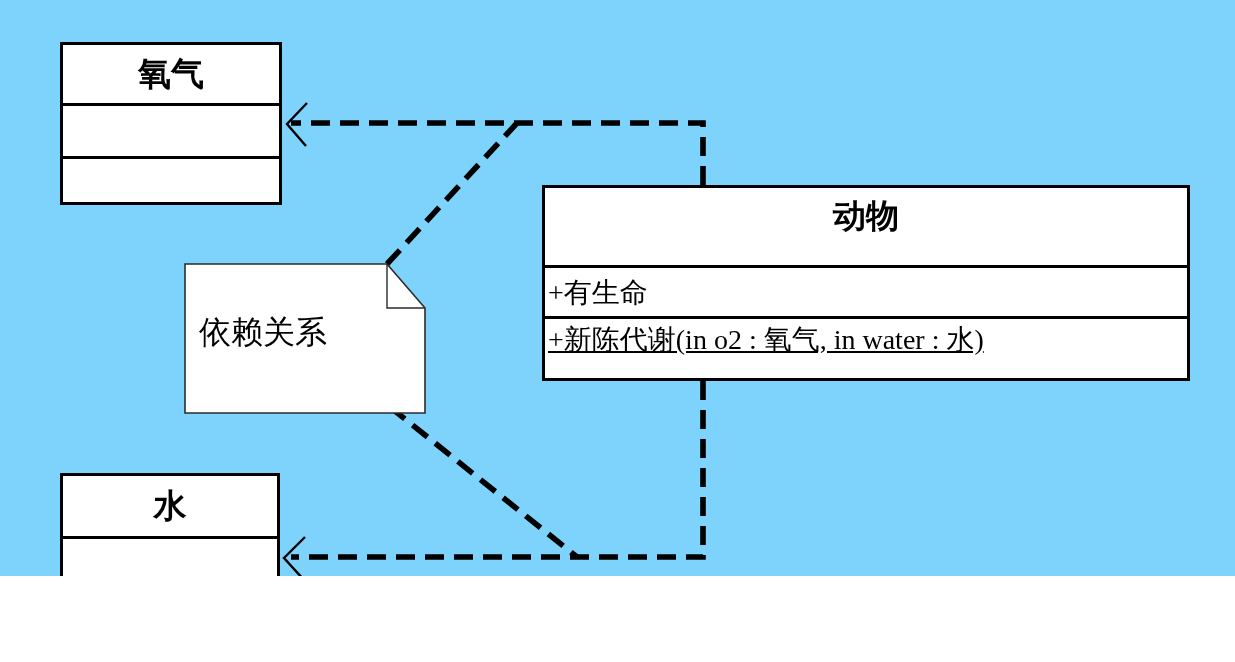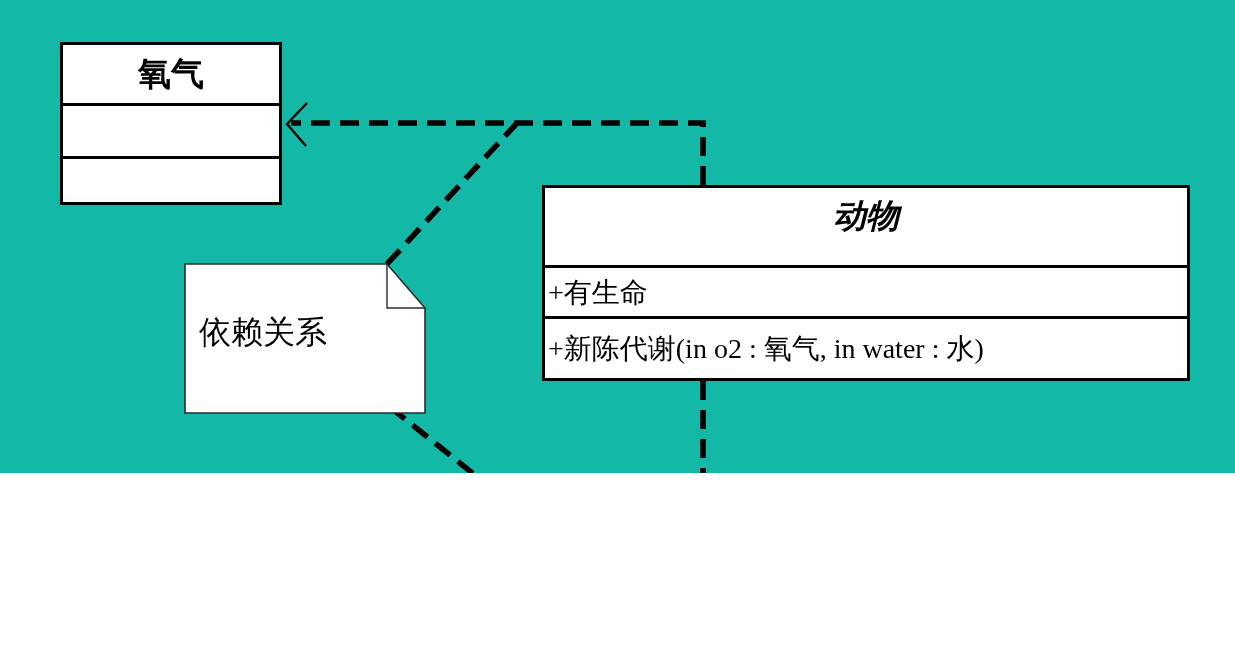--- a/index.html
+++ b/index.html
@@ -3,22 +3,22 @@
 <meta charset="utf-8">
 <style>
   html, body {
     margin: 0;
     padding: 0;
     background: #ffffff;
   }
   .canvas {
     position: relative;
     width: 1235px;
-    height: 473px;
-    background: #14b8a6;
+    height: 576px;
+    background: #7dd3fc;
     overflow: hidden;
     font-family: "Liberation Serif", "DejaVu Serif", serif;
     color: #000000;
   }
   .wires {
     position: absolute;
     left: 0;
     top: 0;
     width: 1235px;
     height: 662px;
@@ -39,38 +39,37 @@
   }
   .class-title {
     text-align: center;
     font-weight: bold;
     font-size: 33px;
     display: flex;
     align-items: center;
     justify-content: center;
   }
   .class-title.abstract {
-    font-style: italic;
   }
   .member-text {
     font-size: 28px;
     line-height: 39px;
     padding-left: 3px;
     white-space: nowrap;
   }
   
   .cls-oxygen { left: 60px; top: 42px; width: 222px; height: 163px; }
   .cls-oxygen .c-title { height: 58px; }
   .cls-oxygen .c-attrs { height: 53px; }
   .cls-oxygen .c-ops   { flex: 1; }
   
   .cls-animal { left: 542px; top: 185px; width: 648px; height: 196px; }
   .cls-animal .c-title { height: 57px; }
   .cls-animal .c-attrs { height: 51px; display: flex; align-items: center; margin-top: 20px; }
-  .cls-animal .c-ops   { flex: 1; padding-top: 10px; }
+  .cls-animal .c-ops   { flex: 1; padding-top: 1px; text-decoration: underline; }
   
   .cls-water { left: 60px; top: 473px; width: 220px; height: 164px; }
   .cls-water .c-title { height: 60px; }
   .cls-water .c-attrs { height: 52px; }
   .cls-water .c-ops   { flex: 1; }
   
   .note-label {
     position: absolute;
     left: 185px;
     top: 264px;

